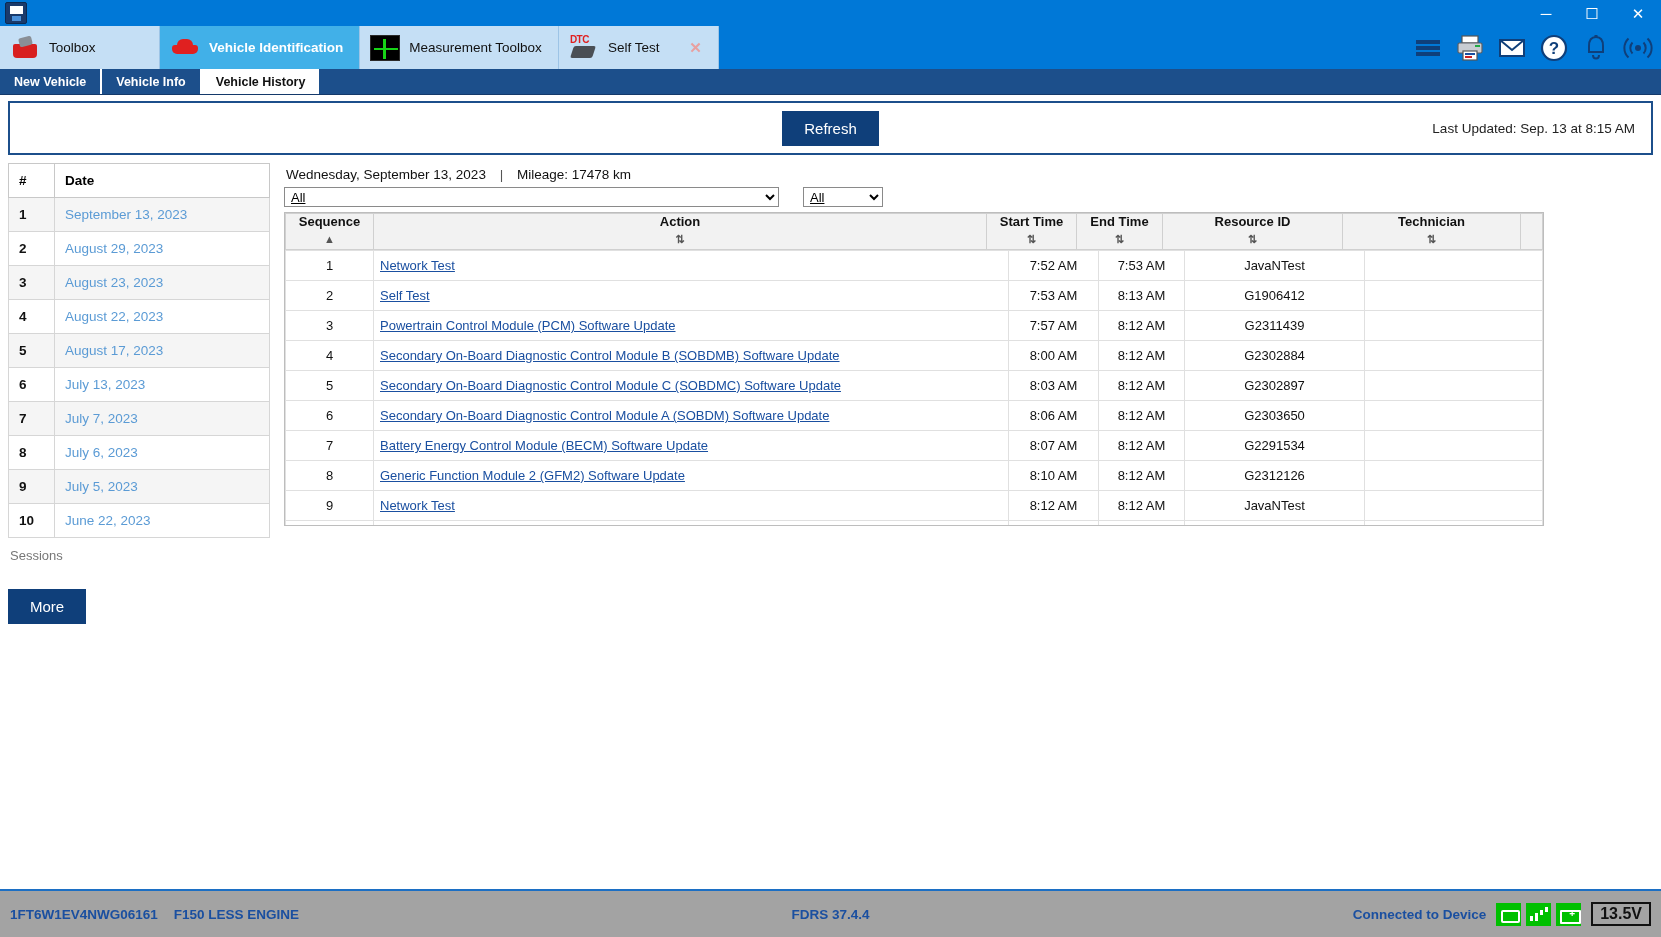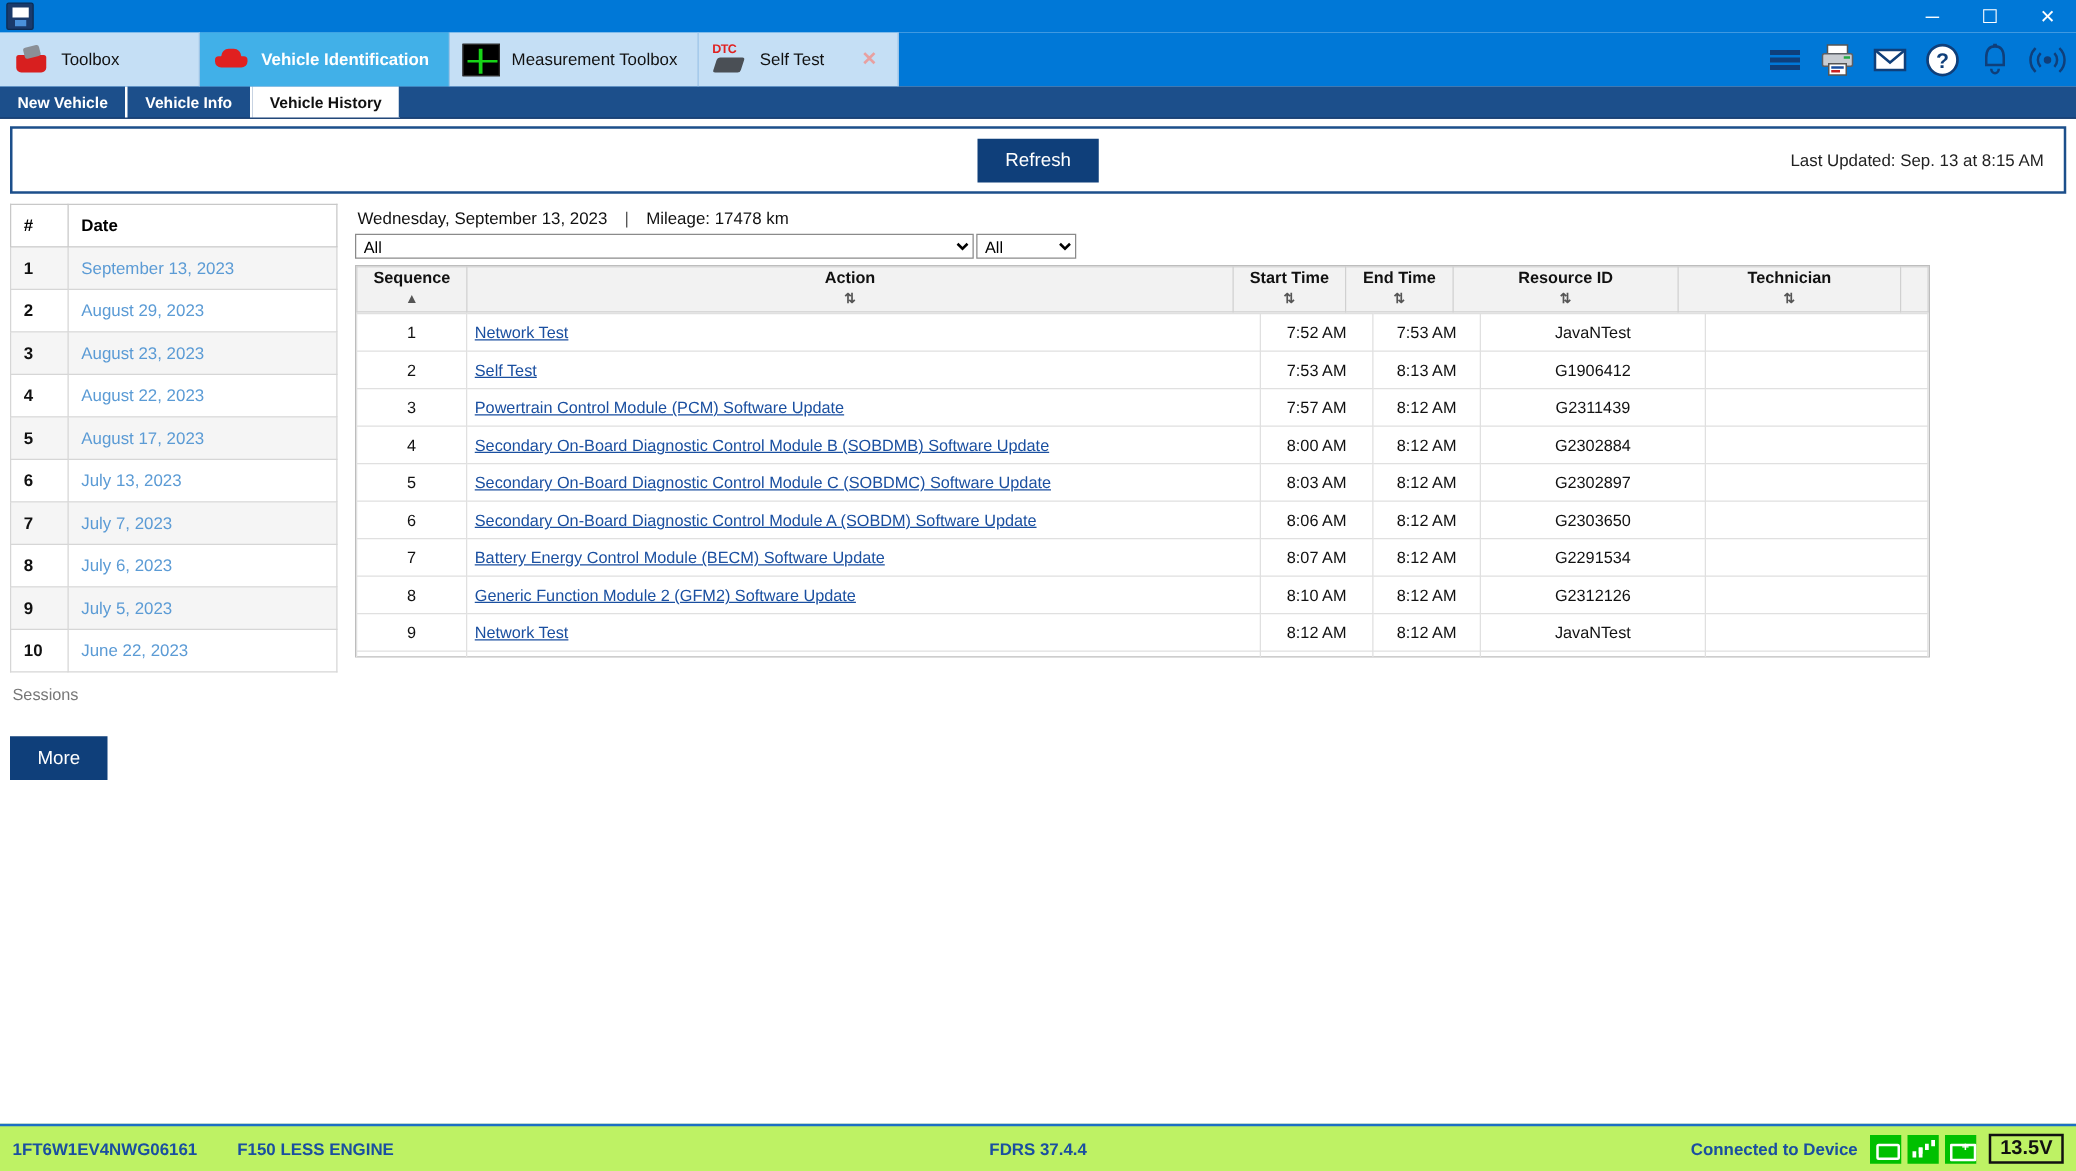--- a/index.html
+++ b/index.html
@@ -176,21 +176,21 @@
 
   
   .right-pane {
     flex: 1; margin-left: 14px; display: flex; flex-direction: column;
     min-width: 0;
   }
   .detail-head {
     font-size: 13.5px; color: #111111; padding: 4px 0 5px 2px;
   }
   .detail-head .sep { padding: 0 10px; color: #555555; }
-  .filters { display: flex; gap: 2px; margin-bottom: 5px; }
+  .filters { display: flex; gap: 24px; margin-bottom: 5px; text-decoration: underline; }
   .filters select {
     font-family: inherit; font-size: 13px; height: 20px;
     border: 1px solid #8a8a8a; background: #ffffff; padding: 0 2px;
   }
   .filter-wide { width: 495px; }
   .filter-narrow { width: 80px; }
 
   .grid-wrap {
     border: 1px solid #bdbdbd; display: flex; flex-direction: column;
     background: #ffffff; width: 1260px; max-width: 100%;
@@ -221,28 +221,28 @@
     max-height: 275px; overflow-y: auto; overflow-x: hidden;
   }
   .grid-body::-webkit-scrollbar { width: 17px; }
   .grid-body::-webkit-scrollbar-track { background: #f0f0f0; }
   .grid-body::-webkit-scrollbar-thumb {
     background: #cdcdcd; border: 1px solid #a8a8a8;
   }
 
   
   .statusbar {
-    position: absolute; left: 0; right: 0; bottom: 0; height: 38px;
+    position: absolute; left: 0; right: 0; bottom: 0; height: 48px;
     border-top: 2px solid #1c6fc4; display: flex; align-items: center;
-    padding: 0 10px; background: #bef264;
+    padding: 0 10px; background: #a3a3a3;
   }
   .vin { font-size: 13.5px; font-weight: 700; color: #1a4fa0; }
   .model {
     font-size: 13.5px; font-weight: 700; color: #1a4fa0;
-    margin-left: 32px;
+    margin-left: 16px;
   }
   .fdrs {
     position: absolute; left: 50%; transform: translateX(-50%);
     font-size: 13.5px; font-weight: 700; color: #1a4fa0;
   }
   .status-right {
     margin-left: auto; display: flex; align-items: center; gap: 5px;
   }
   .conn-text {
     font-size: 13.5px; font-weight: 700; color: #1a4fa0;

